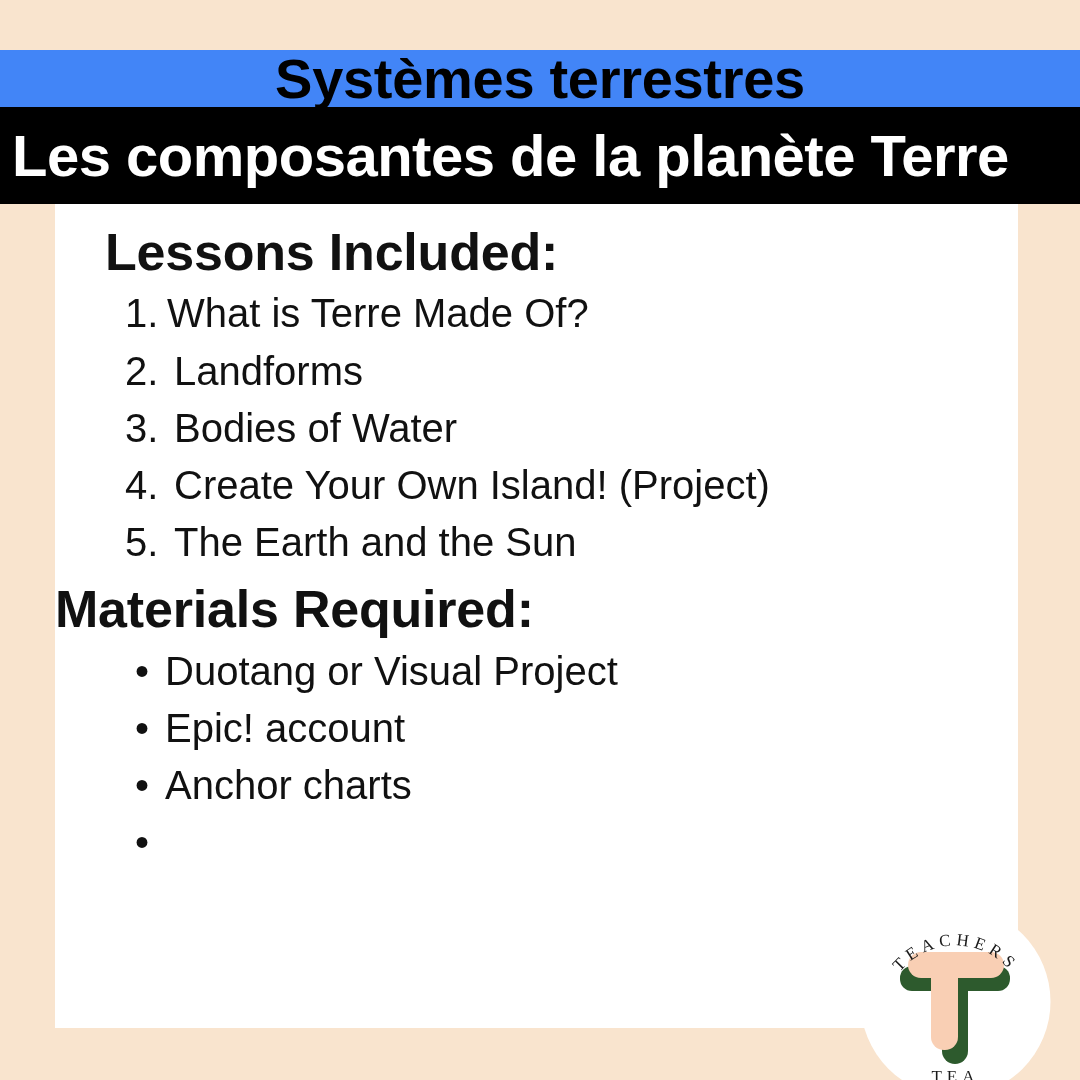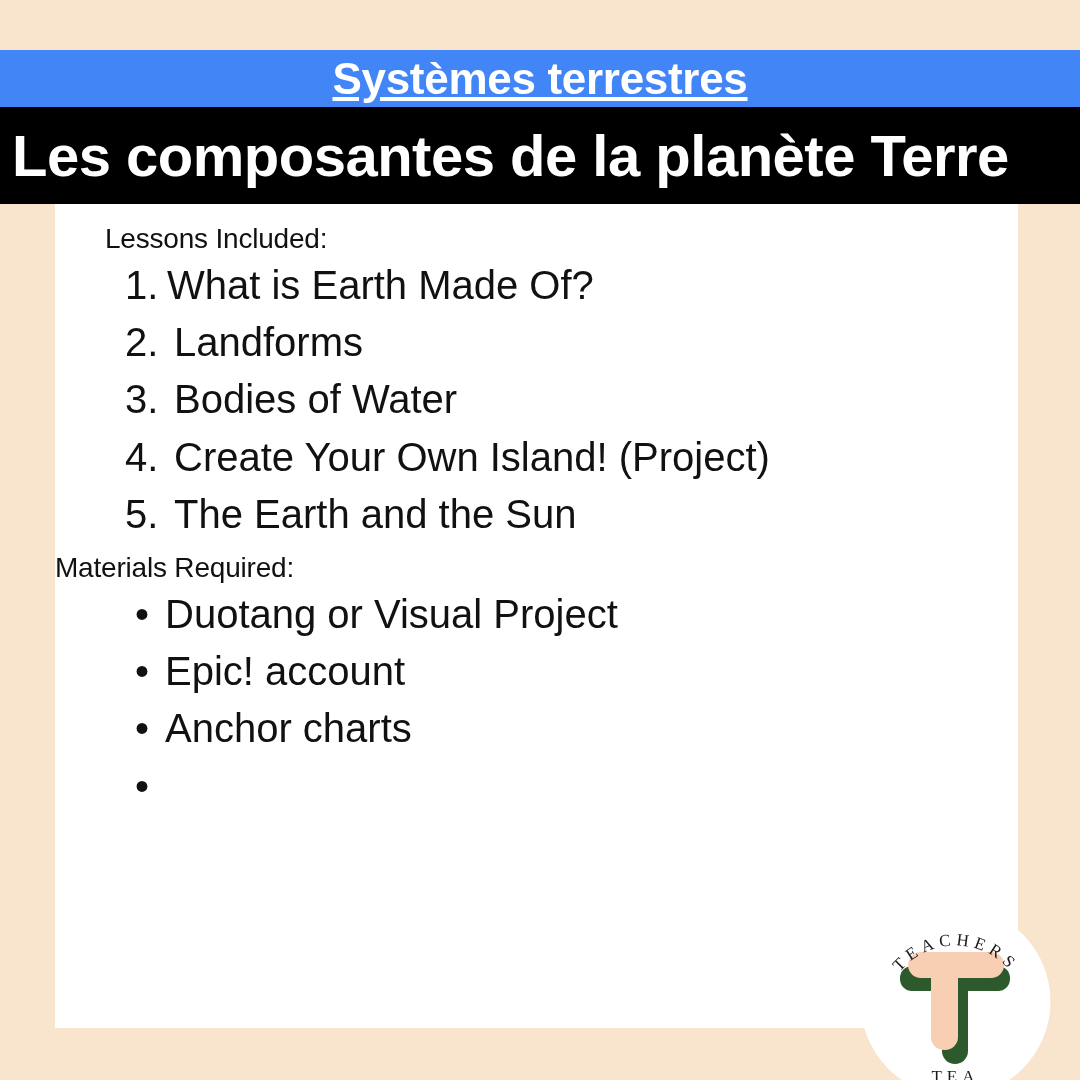--- a/index.html
+++ b/index.html
@@ -28,27 +28,26 @@
     left: 0;
     top: 50px;
     width: 1080px;
     height: 57px;
     background: #4285f7;
     display: flex;
     align-items: center;
     justify-content: center;
   }
   .band-blue-text {
-    font-size: 44px;
+    font-size: 56px;
     font-weight: bold;
-    color: #ffffff;
+    color: #000000;
     letter-spacing: -0.3px;
     line-height: 1;
     white-space: nowrap;
-    text-decoration: underline;
   }
 
   .band-black {
     position: absolute;
     left: 0;
     top: 107px;
     width: 1080px;
     height: 97px;
     background: #000000;
     display: flex;
@@ -79,22 +78,22 @@
   .content {
     position: absolute;
     left: 0;
     top: 0;
     width: 963px;
     padding-top: 18px;
     box-sizing: border-box;
   }
 
   .section-heading {
-    font-size: 28px;
-    font-weight: normal;
+    font-size: 52px;
+    font-weight: bold;
     color: #111111;
     line-height: 1.18;
     letter-spacing: -0.2px;
   }
   .heading-lessons { padding-left: 50px; }
   .heading-materials { padding-top: 8px; }
 
   ol.lesson-list {
     margin: 2px 0 0 0;
     padding: 0;
@@ -162,21 +161,21 @@
   </div>
 
   <div class="card">
     <div class="content">
 
       <div class="section-heading heading-lessons">Lessons Included:</div>
 
       <ol class="lesson-list">
         <li>
           <span class="num">1.</span>
-          <span class="li-text">What is Earth Made Of?</span>
+          <span class="li-text">What is Terre Made Of?</span>
         </li>
         <li>
           <span class="num num-wide">2.</span>
           <span class="li-text">Landforms</span>
         </li>
         <li>
           <span class="num num-wide">3.</span>
           <span class="li-text">Bodies of Water</span>
         </li>
         <li>

